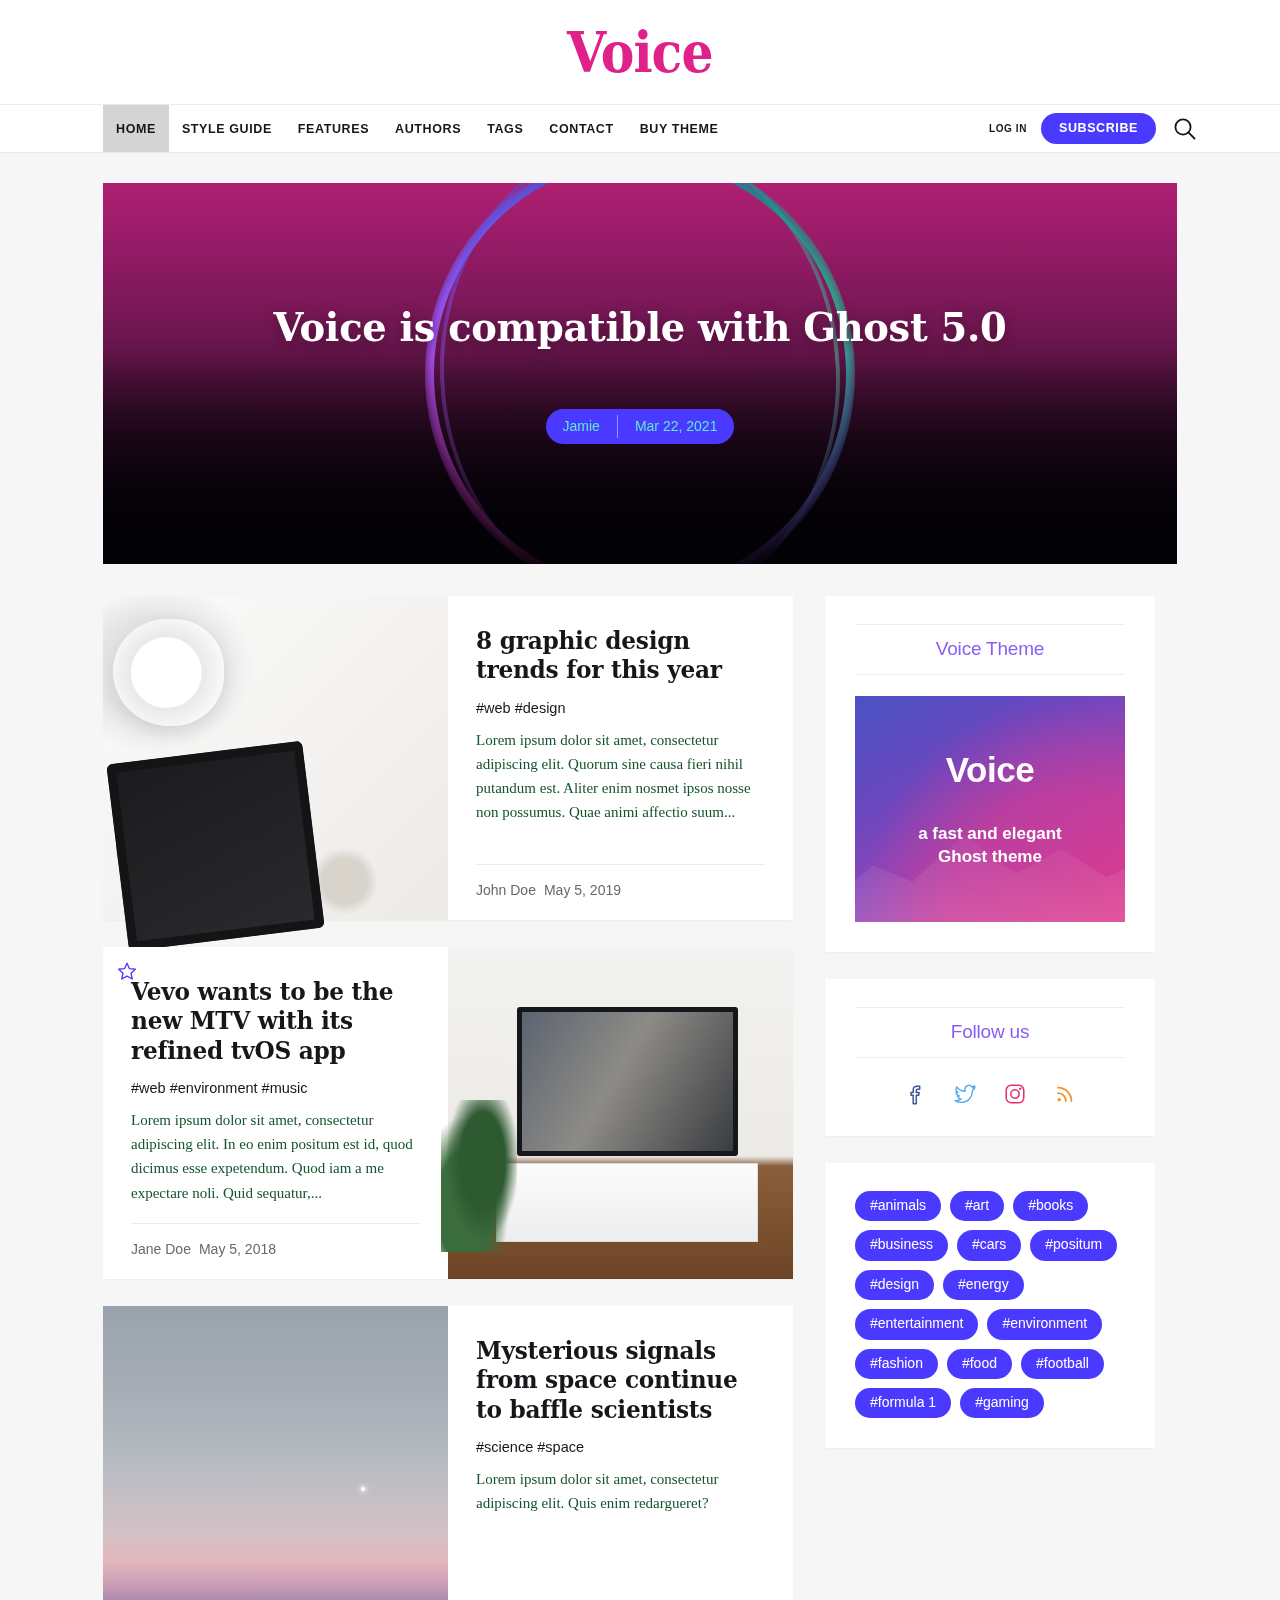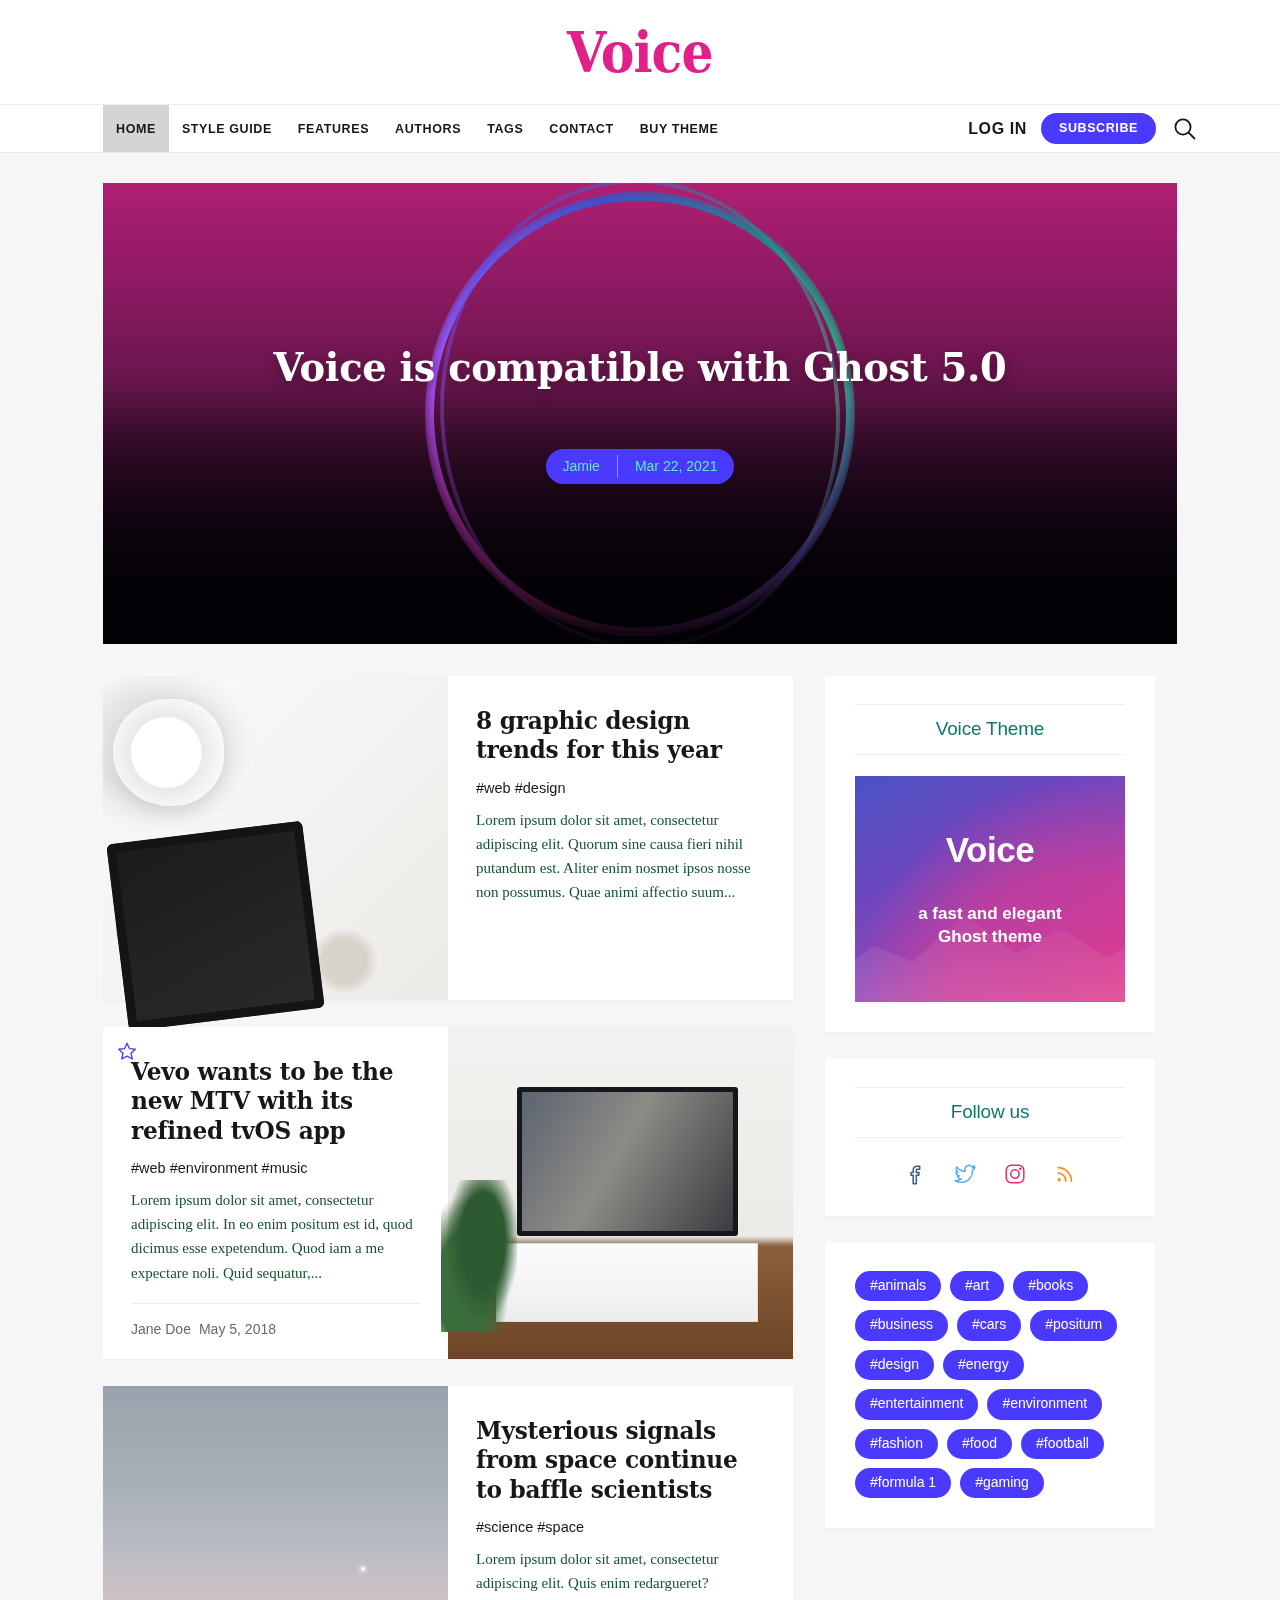--- a/index.html
+++ b/index.html
@@ -57,21 +57,21 @@
     white-space: nowrap;
   }
   .nav-item.active { background: #d4d4d4; }
   .nav-right {
     margin-left: auto;
     display: flex;
     align-items: center;
     gap: 0px;
   }
   .login-link {
-    font-size: 16px;
+    font-size: 10px;
     font-weight: 700;
     letter-spacing: 0.6px;
     text-transform: uppercase;
     color: #15171a;
     text-decoration: none;
     margin-right: 14px;
   }
   .subscribe-btn {
     background: #4a3aff;
     color: #ffffff;
@@ -97,21 +97,21 @@
   }
 
   
   .page {
     padding: 30px 103px 0 103px;
   }
 
   
   .hero {
     position: relative;
-    height: 461px;
+    height: 381px;
     overflow: hidden;
     background:
       linear-gradient(to bottom, rgba(0,0,0,0) 40%, rgba(0,0,0,0.85) 100%),
       linear-gradient(to bottom, #b01f72 0%, #8c1a62 22%, #5e1446 50%, #2c0c28 78%, #050308 100%);
     display: flex;
     flex-direction: column;
     align-items: flex-start;
     justify-content: center;
   }
   .hero-ring {
@@ -350,21 +350,21 @@
   
   .widget {
     background: #ffffff;
     padding: 28px 30px 30px 30px;
     margin-bottom: 27px;
     box-shadow: 0 1px 2px rgba(0,0,0,0.035);
   }
   .widget-title {
     font-size: 19px;
     font-weight: 400;
-    color: #0f766e;
+    color: #8b5cf6;
     text-align: center;
     border-top: 1px solid #eeeeee;
     border-bottom: 1px solid #eeeeee;
     padding: 13px 0 14px 0;
     margin-bottom: 21px;
     letter-spacing: -0.2px;
   }
   .promo-img {
     width: 100%;
     height: 226px;
@@ -479,20 +479,24 @@
   <div class="content">
 
     <main class="main-col">
 
       <article class="post-card">
         <div class="post-thumb thumb-desk"></div>
         <div class="post-body">
           <h2 class="post-title">8 graphic design trends for this year</h2>
           <div class="post-tags">#web #design</div>
           <p class="post-excerpt">Lorem ipsum dolor sit amet, consectetur adipiscing elit. Quorum sine causa fieri nihil putandum est. Aliter enim nosmet ipsos nosse non possumus. Quae animi affectio suum...</p>
+          <div class="post-footer">
+            <a href="#">John Doe</a>
+            <span>May 5, 2019</span>
+          </div>
         </div>
       </article>
 
       <article class="post-card reverse">
         <div class="post-thumb thumb-tv">
           <div class="tv-screen"></div>
           <div class="tv-stand"></div>
           <div class="tv-plant"></div>
         </div>
         <span class="featured-star">

